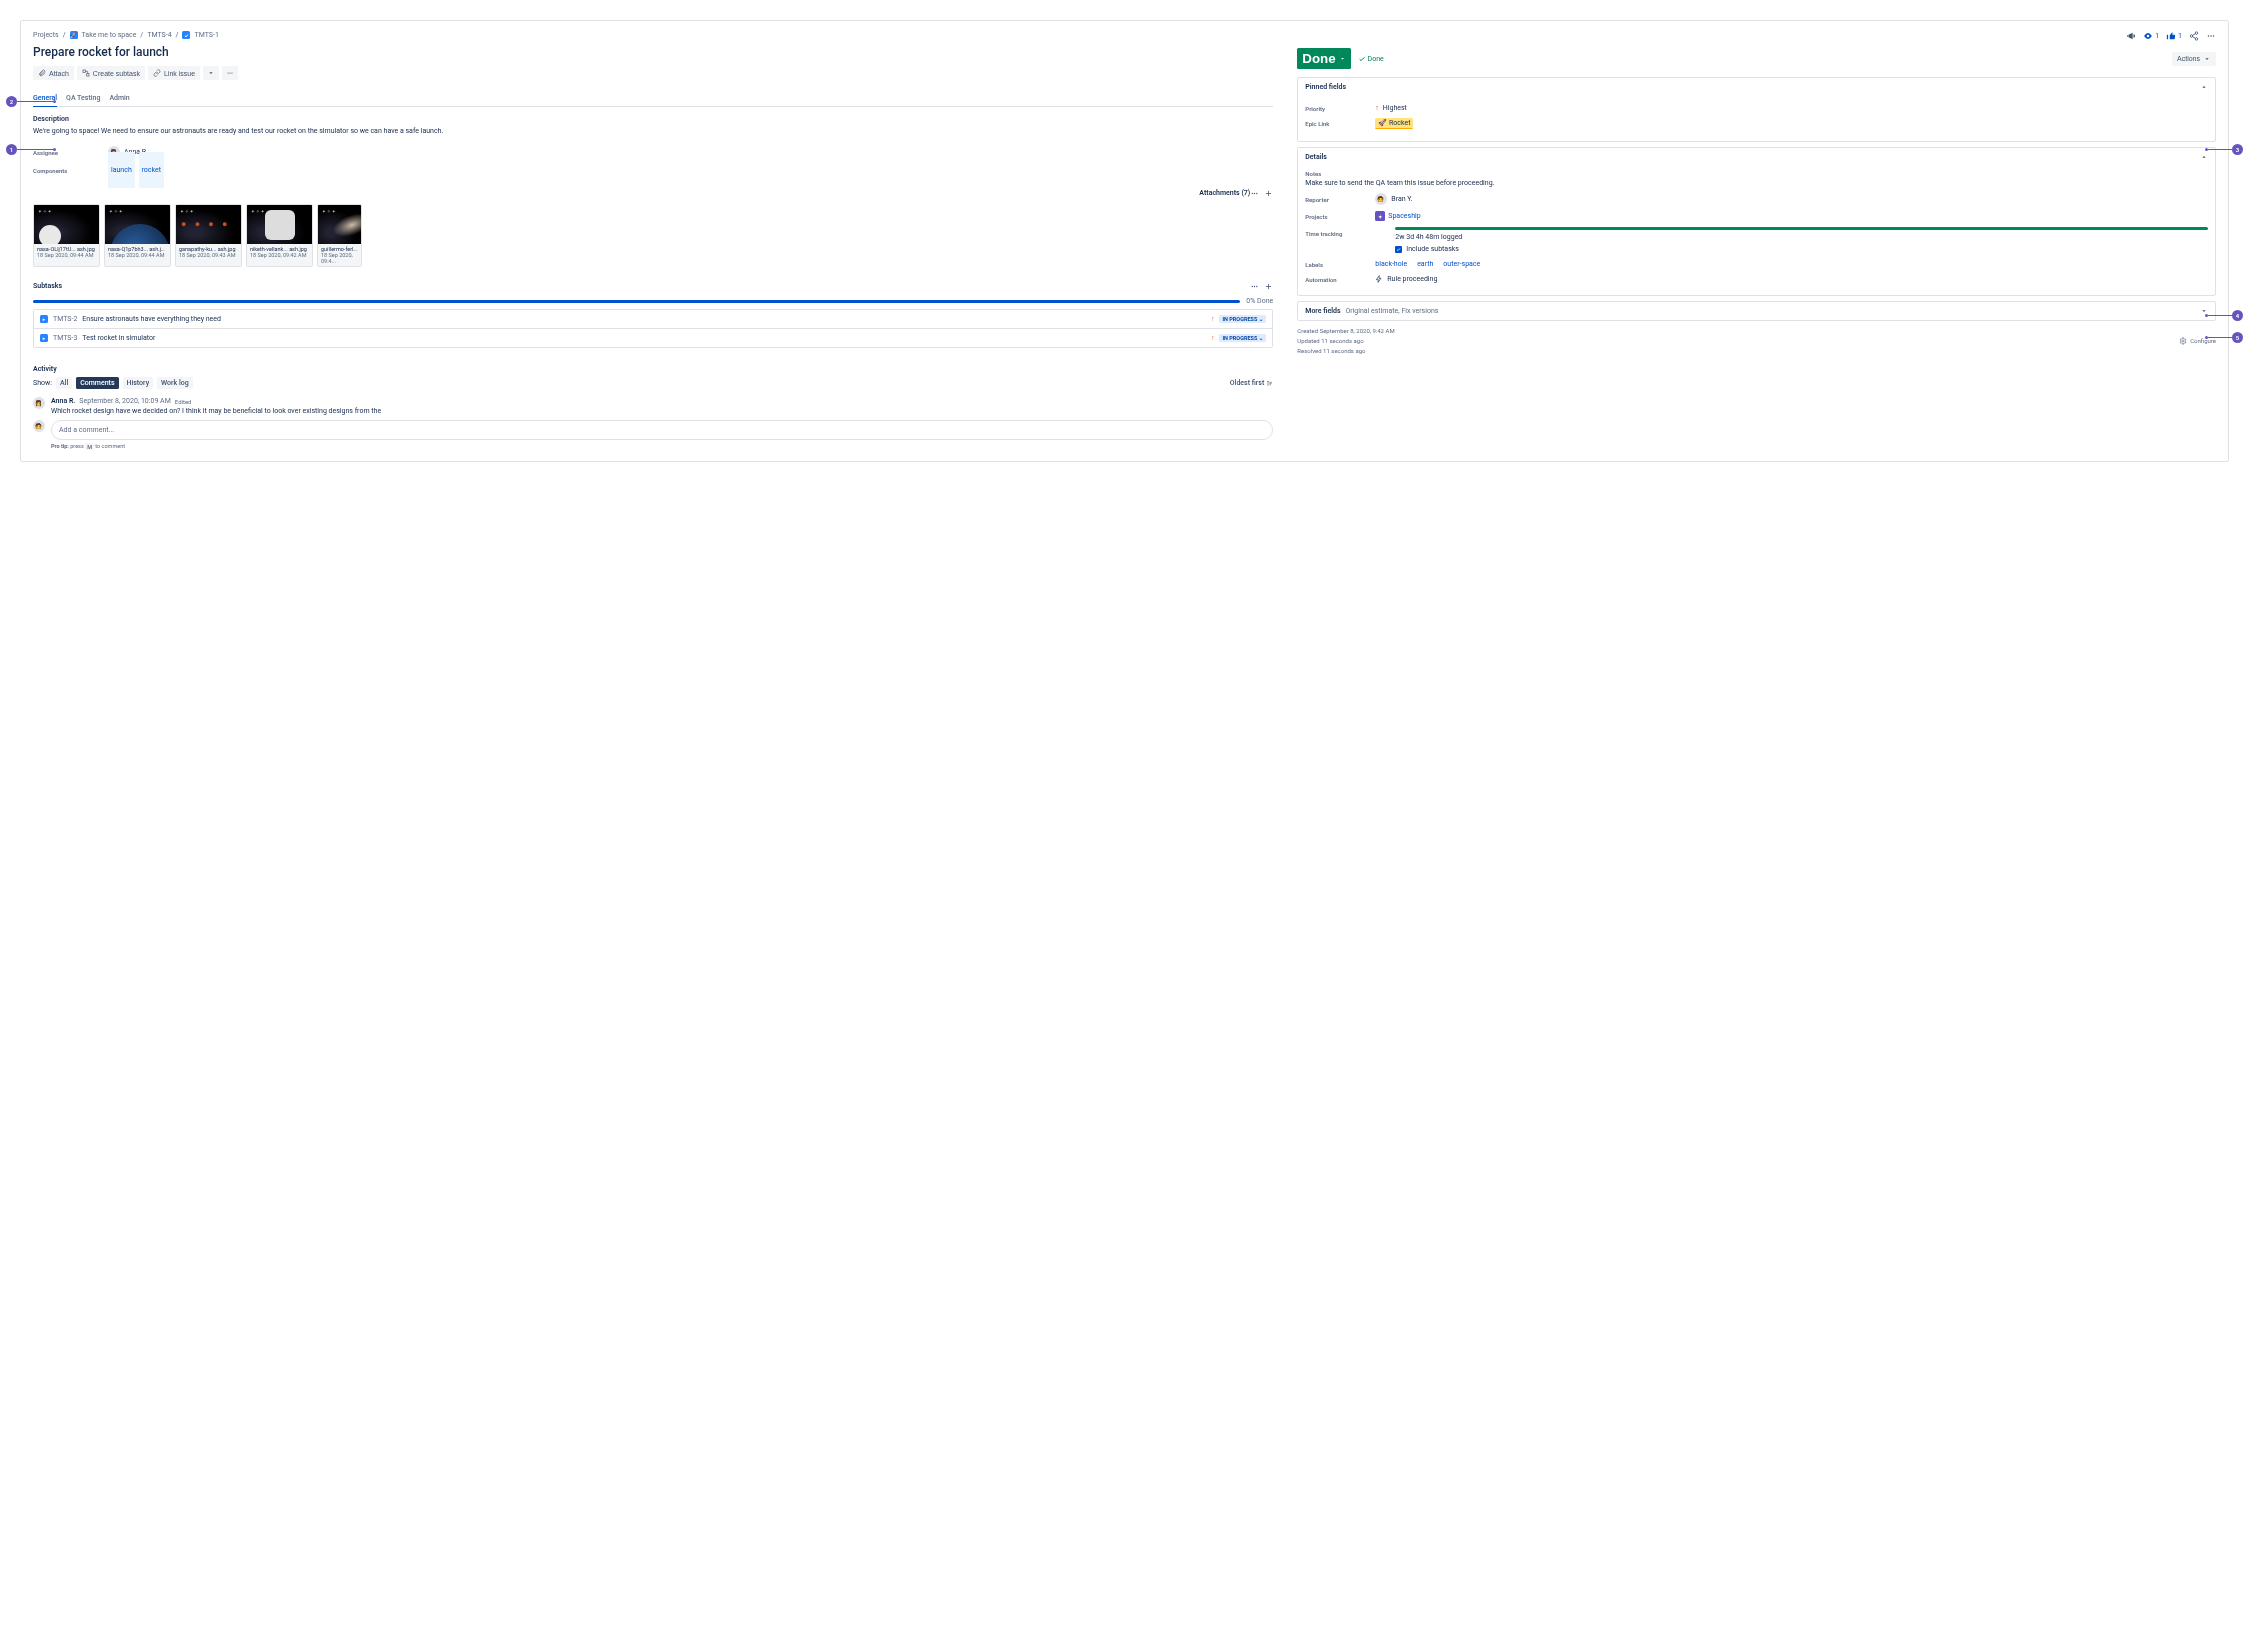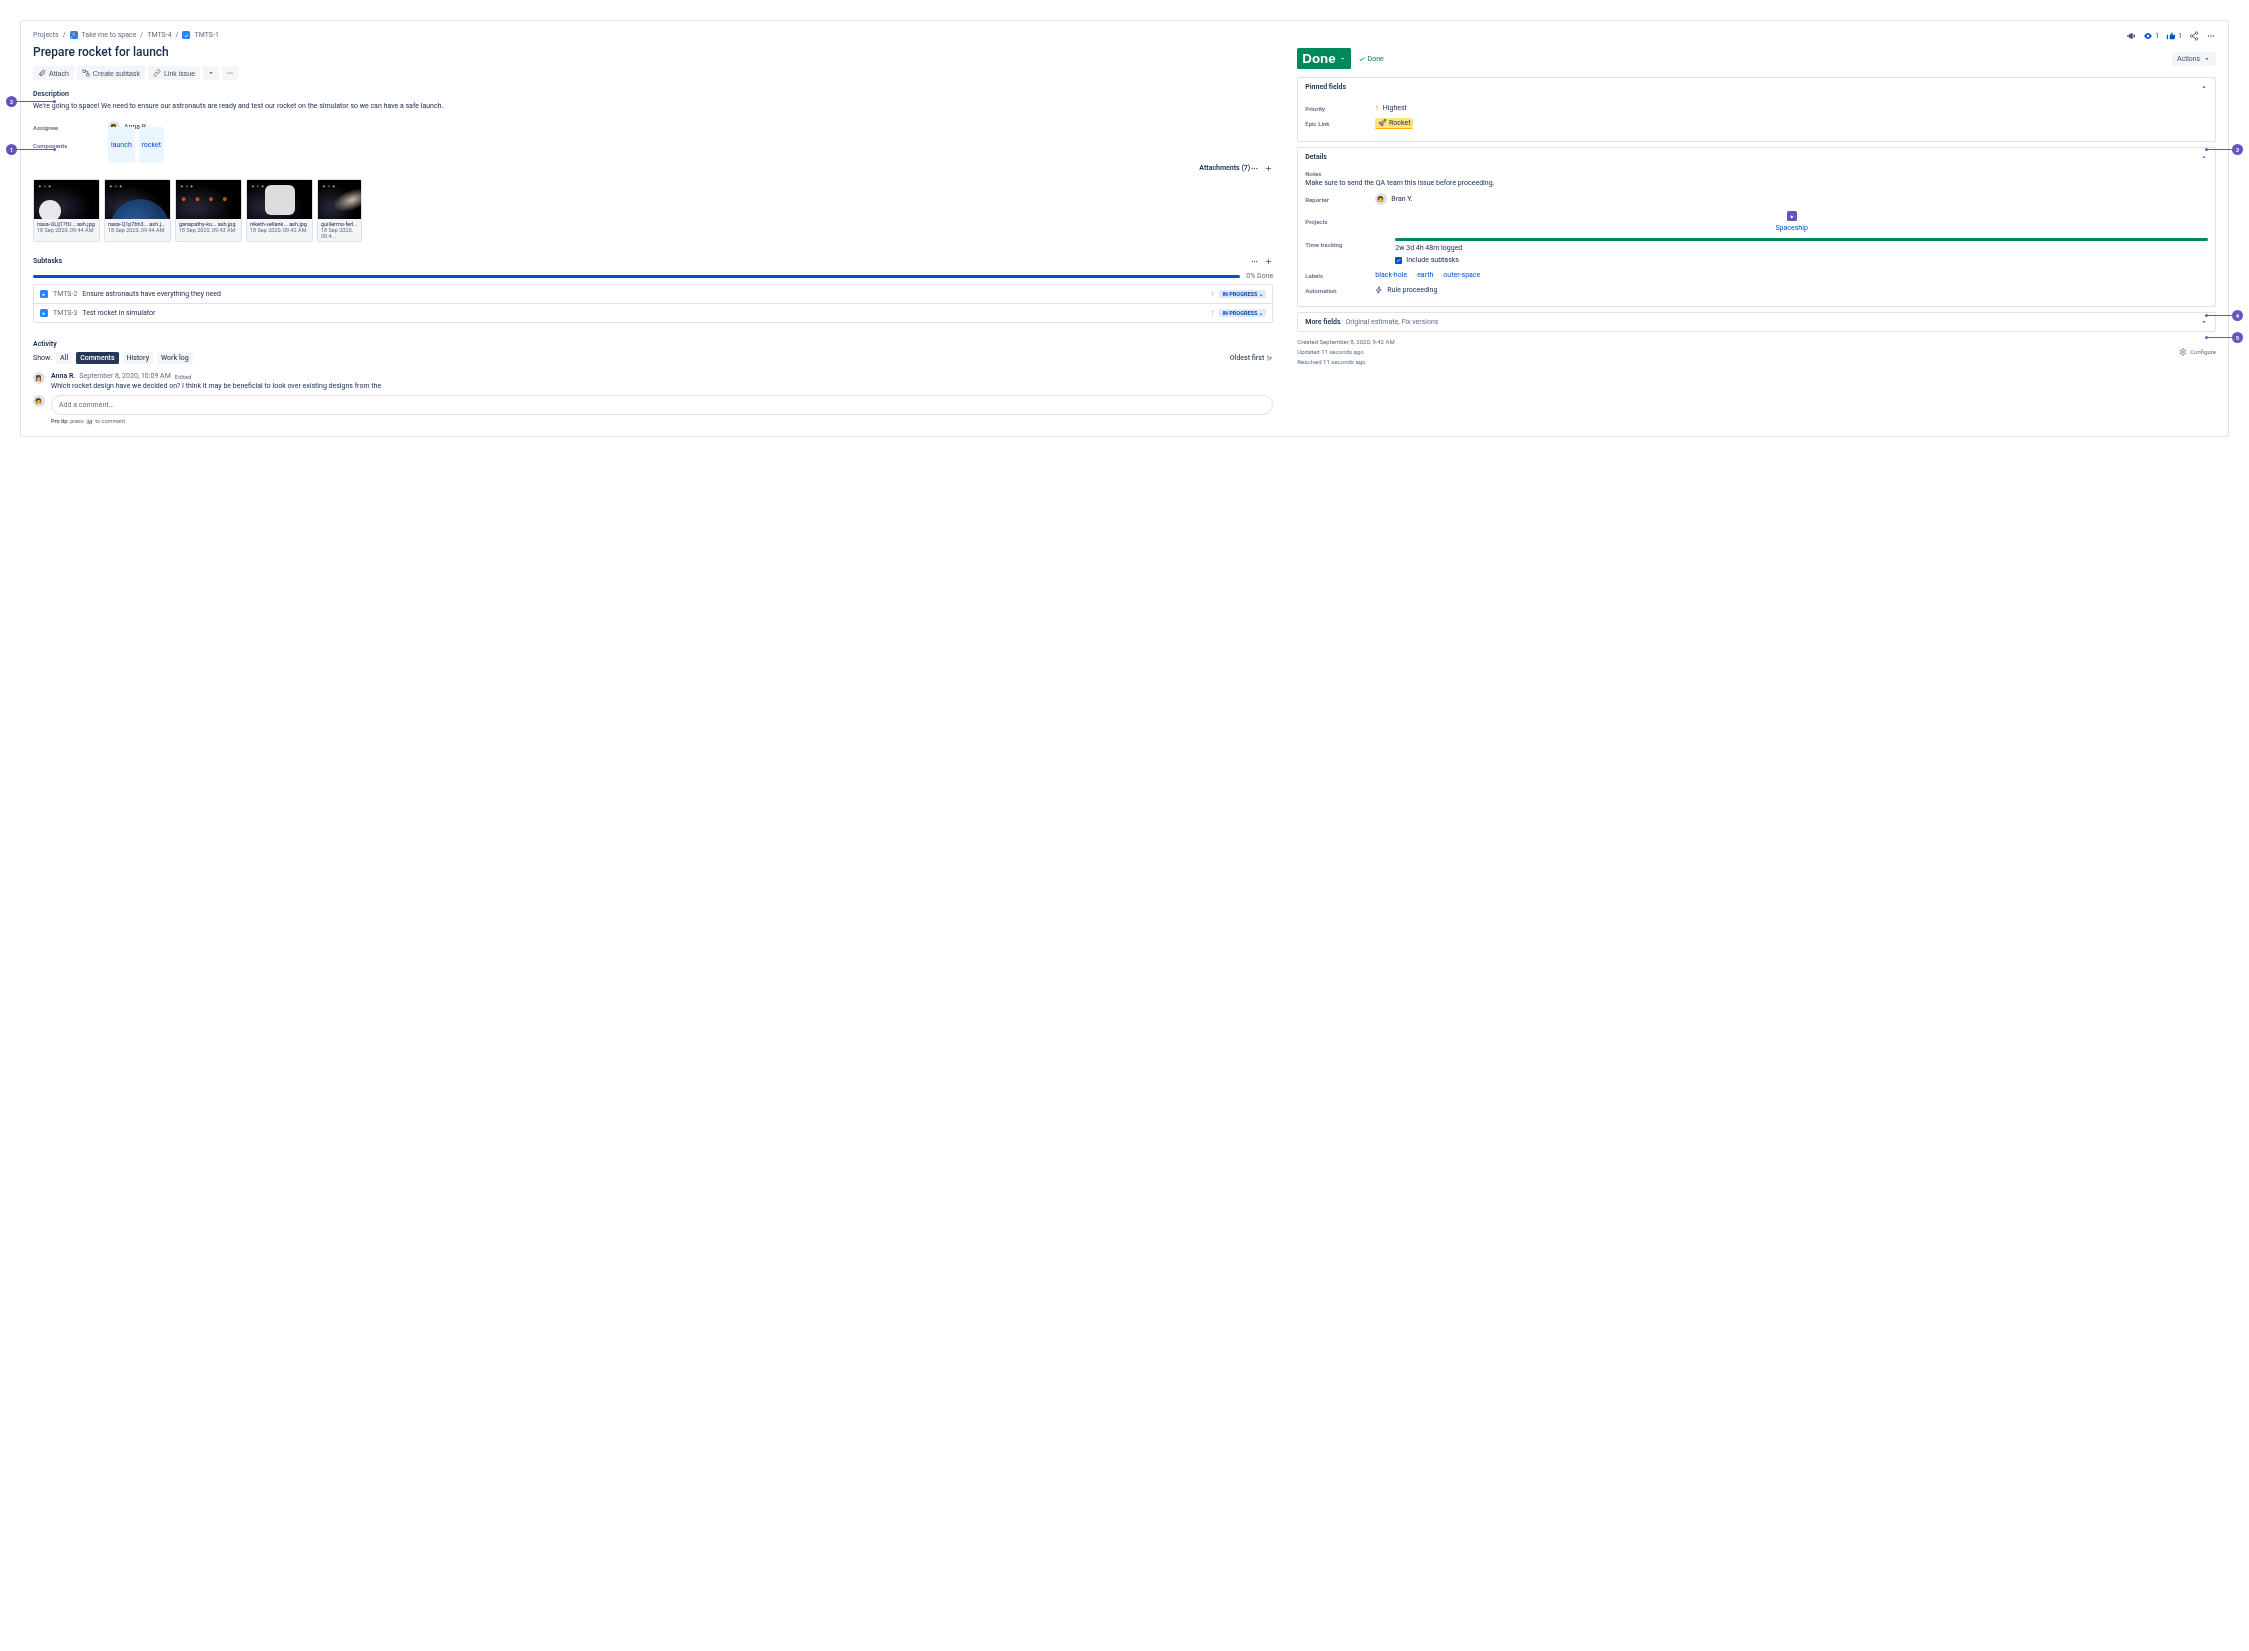--- a/index.html
+++ b/index.html
@@ -223,21 +223,21 @@
   }
   .panel-h .sub { font-weight:400; color:#5E6C84; font-size:7px; margin-left:3px;}
   .panel-body { padding:2px 7px 6px 7px;}
   .side-row { display:flex; align-items:center; margin:6px 0;}
   .side-label { width:70px; color:#5E6C84; font-size:6px; font-weight:600;}
   .side-val { flex:1; display:flex; align-items:center; gap:4px;}
   .prio-high { color:#DE350B; }
   .epic-pill {
     background:#FFE380; color:#172B4D; border-radius:1.5px; padding:1px 3px; display:inline-flex; align-items:center; gap:2px; border-bottom:1px solid #FFAB00;
   }
-  .proj-pill { color:#0052CC; display:flex; align-items:center; gap:3px;flex-direction:column;}
+  .proj-pill { color:#0052CC; display:flex; align-items:center; gap:3px;}
   .proj-sq { width:10px; height:10px; background:#6554C0; border-radius:1.5px; display:inline-flex; align-items:center; justify-content:center; color:#fff; font-size:6px;}
   .tt-bar { width:100%; height:3px; background:#00875A; border-radius:1.5px; margin-bottom:3px;}
   .chk { width:7px; height:7px; border-radius:1px; background:#0052CC; display:inline-flex; align-items:center; justify-content:center; color:#fff;}
   .labels .tag { background:transparent; padding:1px 0; margin-right:6px;}
   .rule-row { display:flex; align-items:center; gap:4px; color:#172B4D;}
   .notes-block { margin:2px 0 5px 0;}
   .notes-label { font-size:6px; font-weight:600; color:#5E6C84; margin-bottom:2px;}
   
   .ts-footer { color:#5E6C84; font-size:6px; line-height:1.7; margin-top:3px; display:flex;}
   .ts-lines { flex:1;}
@@ -343,20 +343,25 @@
         </button>
         <button class="btn icon-only">
           <svg viewBox="0 0 24 24" fill="#42526E">
               <circle cx="6" cy="12" r="1.8"></circle>
               <circle cx="12" cy="12" r="1.8"></circle>
               <circle cx="18" cy="12" r="1.8"></circle>
             </svg>
         </button>
       </div>
 
+      <div class="tabs">
+        <div class="tab active">General</div>
+        <div class="tab">QA Testing</div>
+        <div class="tab">Admin</div>
+      </div>
 
       <div class="section-h">Description</div>
       <div class="desc-text">We're going to space! We need to ensure our astronauts are ready and test our rocket on the simulator so we can have a safe launch.</div>
 
       <div class="field-row">
         <div class="field-label">Assignee</div>
         <div class="user-chip">
           <span class="avatar">👩</span>
           <span>Anna R.</span>
         </div>

